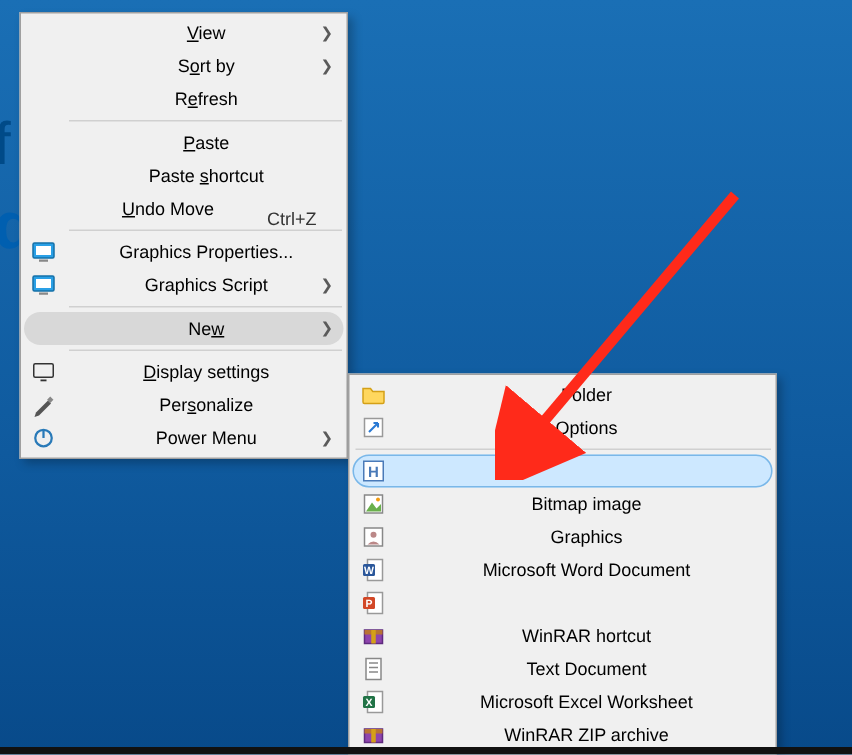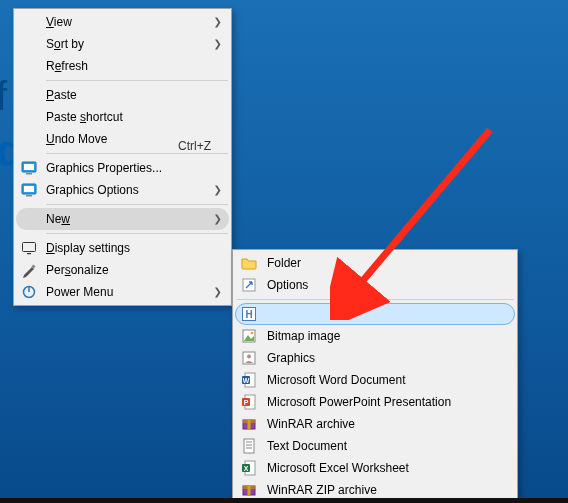--- a/index.html
+++ b/index.html
@@ -54,20 +54,21 @@
     width: 26px;
     display: flex;
     justify-content: center;
     align-items: center;
     flex: 0 0 26px;
   }
   .menu-row .label {
     flex: 1 1 auto;
     padding-left: 4px;
     white-space: nowrap;
+    text-align: center;
   }
   .menu-row .shortcut {
     flex: 0 0 auto;
     padding-right: 18px;
     color: #333;
     margin-top: 14px;
   }
   .menu-row .arrow {
     position: absolute;
     right: 7px;
@@ -169,21 +170,21 @@
   </div>
 
   <div class="menu-row">
     <span class="icon-col">
       <svg class="icon" viewBox="0 0 16 16">
           <rect x="1" y="2" width="14" height="10" rx="1" fill="#2aa0e6" stroke="#1570a8"></rect>
           <rect x="3" y="4" width="10" height="6" fill="#fff"></rect>
           <rect x="5" y="13" width="6" height="1.5" fill="#888"></rect>
         </svg>
     </span>
-    <span class="label">Graphics Options</span>
+    <span class="label">Graphics Script</span>
     <span class="arrow">❯</span>
   </div>
 
   <div class="separator"></div>
 
   <div class="menu-row hovered">
     <span class="icon-col"></span>
     <span class="label">Ne<span class="ul">w</span></span>
     <span class="arrow">❯</span>
   </div>
@@ -289,32 +290,31 @@
   </div>
 
   <div class="menu-row sub-row">
     <span class="icon-col">
       <svg class="icon" viewBox="0 0 16 16">
           <rect x="4" y="1" width="10" height="14" fill="#fff" stroke="#999"></rect>
           <rect x="1" y="4" width="8" height="8" rx="1" fill="#d24726"></rect>
           <text x="5" y="10.5" text-anchor="middle" font-size="7" font-weight="bold" fill="#fff">P</text>
         </svg>
     </span>
-    <span class="label">Microsoft PowerPoint Presentation</span>
   </div>
 
   <div class="menu-row sub-row">
     <span class="icon-col">
       <svg class="icon" viewBox="0 0 16 16">
           <rect x="2" y="4" width="12" height="9" fill="#8e44ad" stroke="#5e2a7e"></rect>
           <rect x="2" y="4" width="12" height="3" fill="#b87333"></rect>
           <rect x="6.5" y="4" width="3" height="9" fill="#d4a017"></rect>
         </svg>
     </span>
-    <span class="label">WinRAR archive</span>
+    <span class="label">WinRAR hortcut</span>
   </div>
 
   <div class="menu-row sub-row">
     <span class="icon-col">
       <svg class="icon" viewBox="0 0 16 16">
           <rect x="3" y="1" width="10" height="14" fill="#fff" stroke="#888"></rect>
           <line x1="5" y1="4" x2="11" y2="4" stroke="#888"></line>
           <line x1="5" y1="7" x2="11" y2="7" stroke="#888"></line>
           <line x1="5" y1="10" x2="11" y2="10" stroke="#888"></line>
         </svg>

